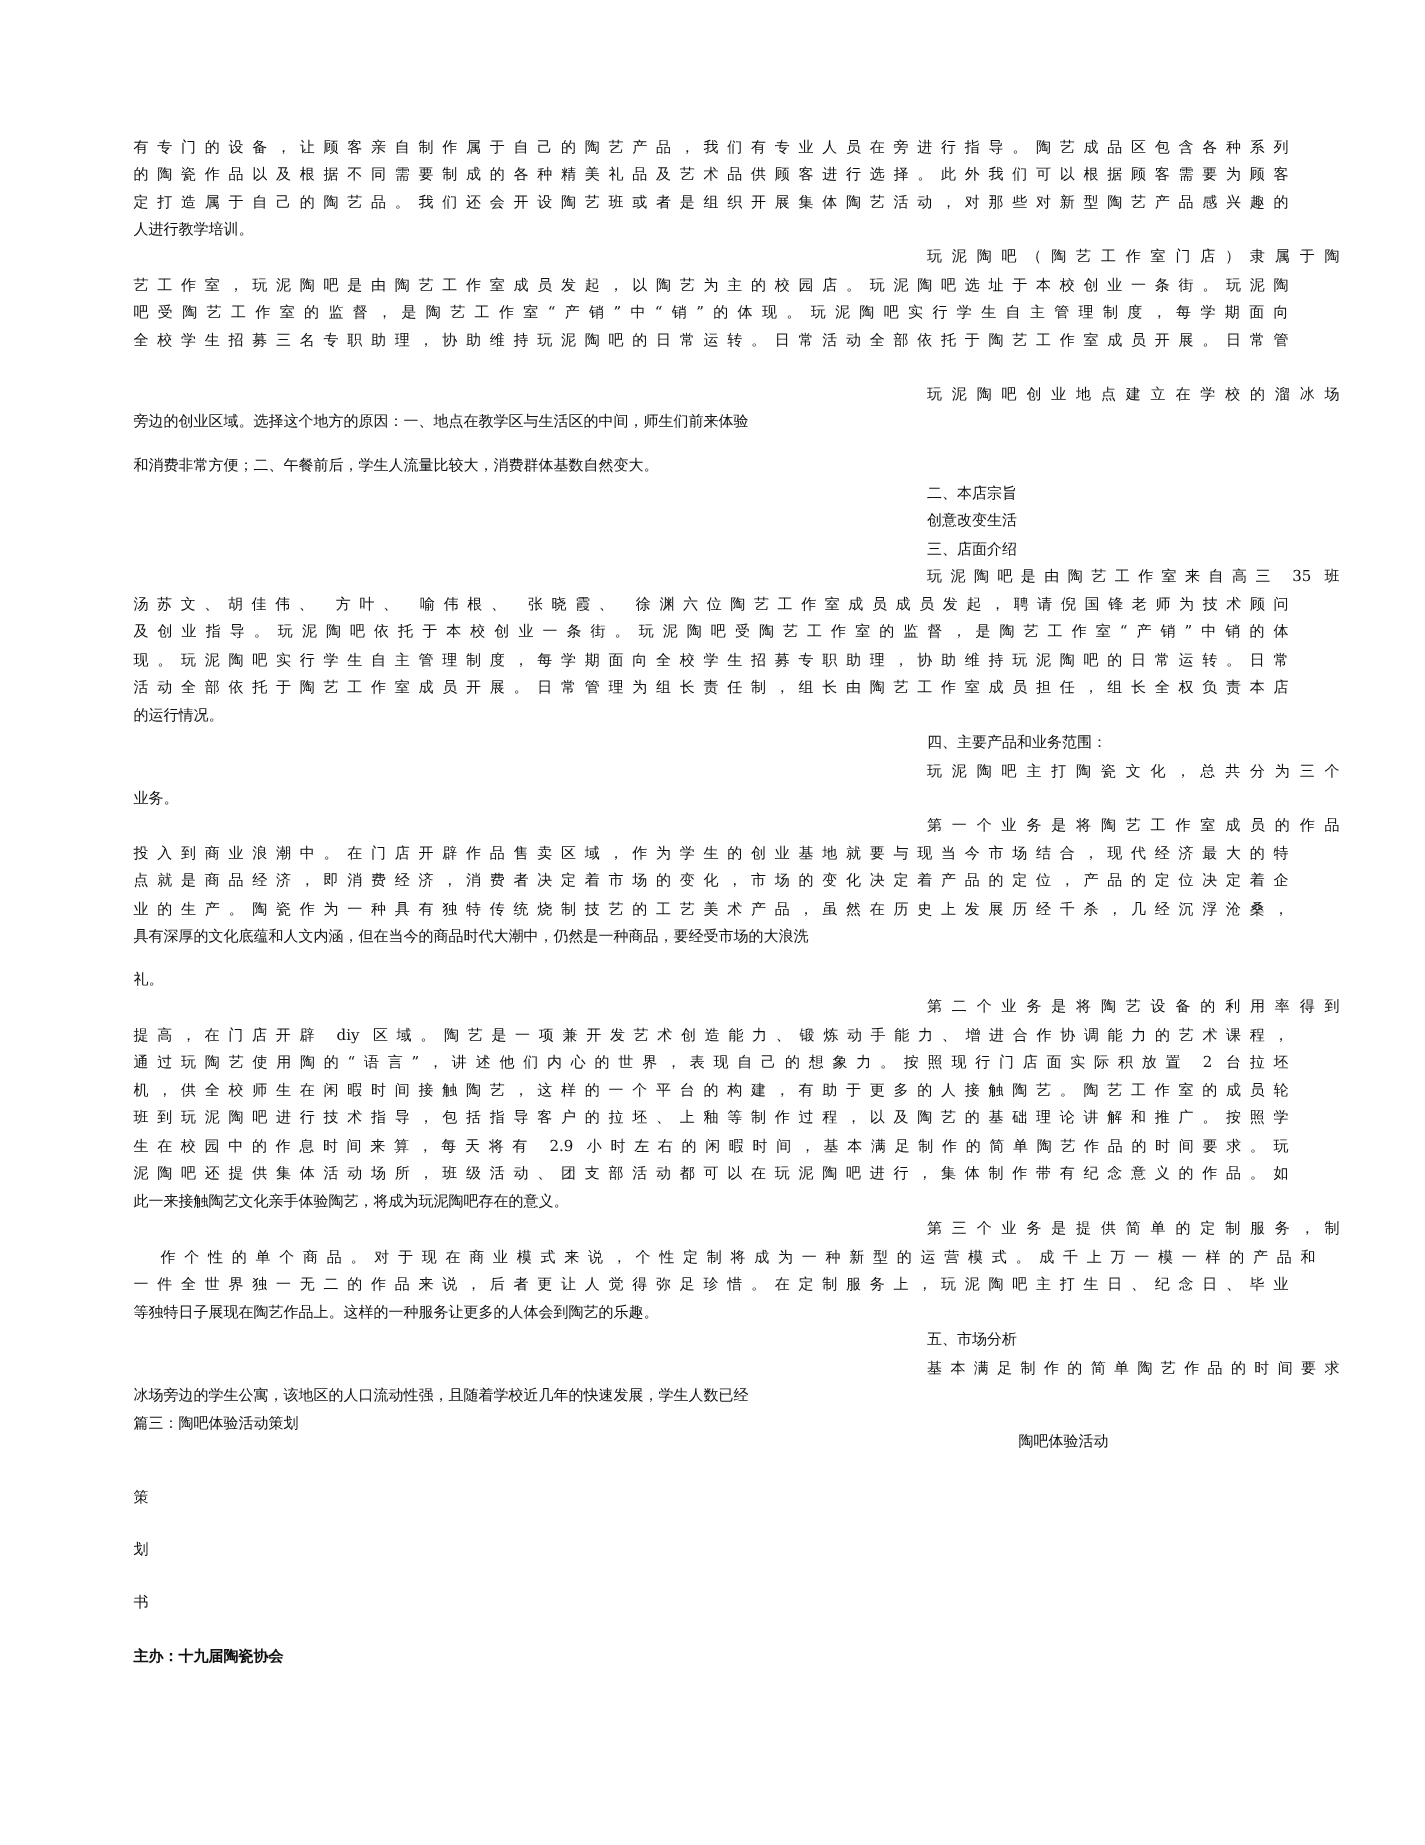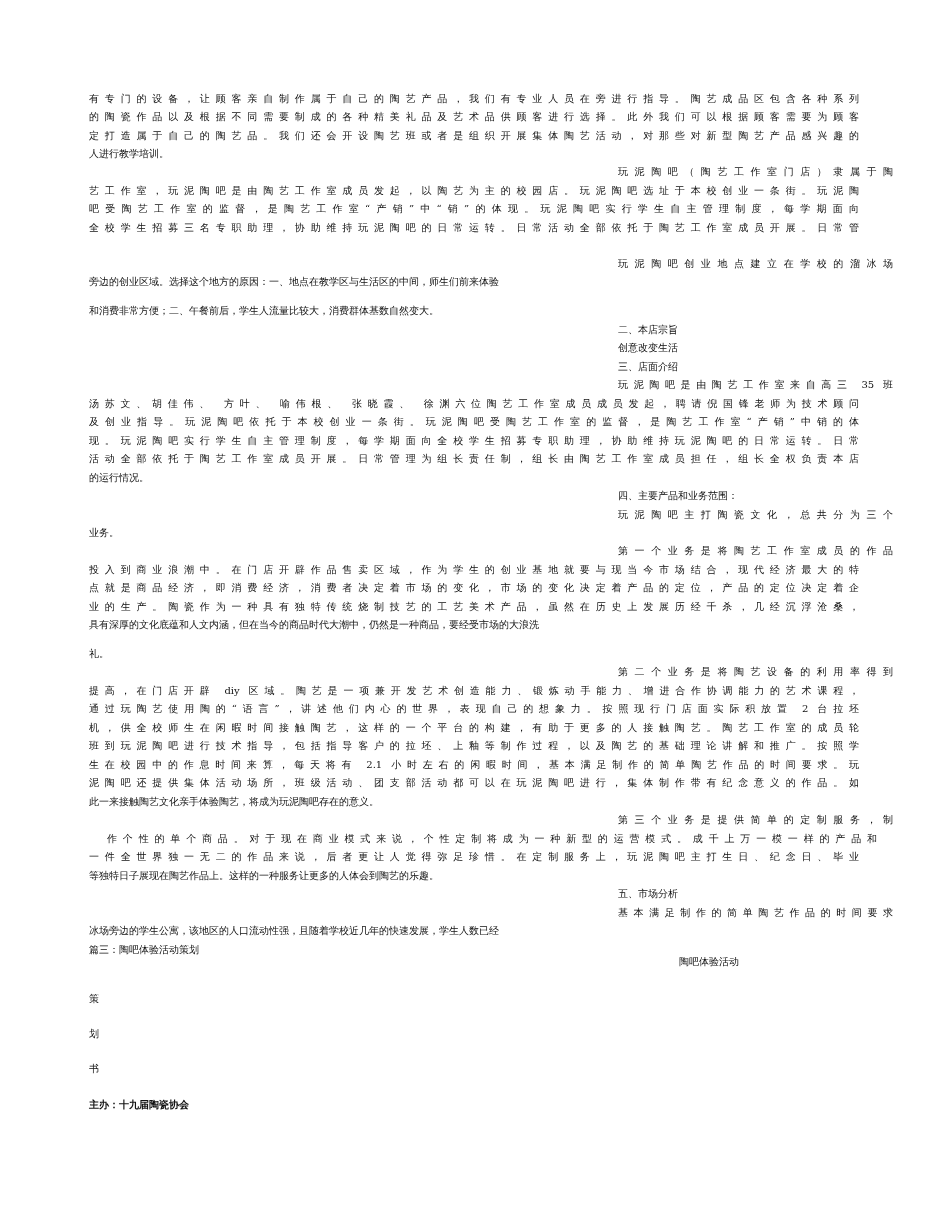--- a/index.html
+++ b/index.html
@@ -43,21 +43,21 @@
     <div class="ln j" style="top: 561px;">投入到商业浪潮中。在门店开辟作品售卖区域，作为学生的创业基地就要与现当今市场结合，现代经济最大的特</div>
     <div class="ln j" style="top: 579px;">点就是商品经济，即消费经济，消费者决定着市场的变化，市场的变化决定着产品的定位，产品的定位决定着企</div>
     <div class="ln j" style="top: 598px; font-family: Liberation Serif, serif;">业的生产。陶瓷作为一种具有独特传统烧制技艺的工艺美术产品，虽然在历史上发展历经千杀，几经沉浮沧桑，</div>
     <div class="ln" style="top: 616px;">具有深厚的文化底蕴和人文内涵，但在当今的商品时代大潮中，仍然是一种商品，要经受市场的大浪洗</div>
     <div class="ln" style="top: 645px;">礼。</div>
     <div class="ln ind j" style="top: 663px;">第二个业务是将陶艺设备的利用率得到</div>
     <div class="ln j" style="top: 682px;">提高，在门店开辟 diy 区域。陶艺是一项兼开发艺术创造能力、锻炼动手能力、增进合作协调能力的艺术课程，</div>
     <div class="ln j" style="top: 700px;">通过玩陶艺使用陶的“语言”，讲述他们内心的世界，表现自己的想象力。按照现行门店面实际积放置 2 台拉坯</div>
     <div class="ln j" style="top: 719px;">机，供全校师生在闲暇时间接触陶艺，这样的一个平台的构建，有助于更多的人接触陶艺。陶艺工作室的成员轮</div>
     <div class="ln j" style="top: 737px;">班到玩泥陶吧进行技术指导，包括指导客户的拉坯、上釉等制作过程，以及陶艺的基础理论讲解和推广。按照学</div>
-    <div class="ln j" style="top: 756px;">生在校园中的作息时间来算，每天将有 2.1 小时左右的闲暇时间，基本满足制作的简单陶艺作品的时间要求。玩</div>
+    <div class="ln j" style="top: 756px;">生在校园中的作息时间来算，每天将有 2.9 小时左右的闲暇时间，基本满足制作的简单陶艺作品的时间要求。玩</div>
     <div class="ln j" style="top: 774px;">泥陶吧还提供集体活动场所，班级活动、团支部活动都可以在玩泥陶吧进行，集体制作带有纪念意义的作品。如</div>
     <div class="ln" style="top: 793px;">此一来接触陶艺文化亲手体验陶艺，将成为玩泥陶吧存在的意义。</div>
     <div class="ln ind j" style="top: 811px;">第三个业务是提供简单的定制服务，制</div>
     <div class="ln j" style="top: 830px; margin-left: 18px;">作个性的单个商品。对于现在商业模式来说，个性定制将成为一种新型的运营模式。成千上万一模一样的产品和</div>
     <div class="ln j" style="top: 848px;">一件全世界独一无二的作品来说，后者更让人觉得弥足珍惜。在定制服务上，玩泥陶吧主打生日、纪念日、毕业</div>
     <div class="ln" style="top: 867px;">等独特日子展现在陶艺作品上。这样的一种服务让更多的人体会到陶艺的乐趣。</div>
     <div class="ln ind" style="top: 885px;">五、市场分析</div>
     <div class="ln ind j" style="top: 904px;">基本满足制作的简单陶艺作品的时间要求</div>
     <div class="ln" style="top: 922px;">冰场旁边的学生公寓，该地区的人口流动性强，且随着学校近几年的快速发展，学生人数已经</div>
     <div class="ln" style="top: 941px;">篇三：陶吧体验活动策划</div>

